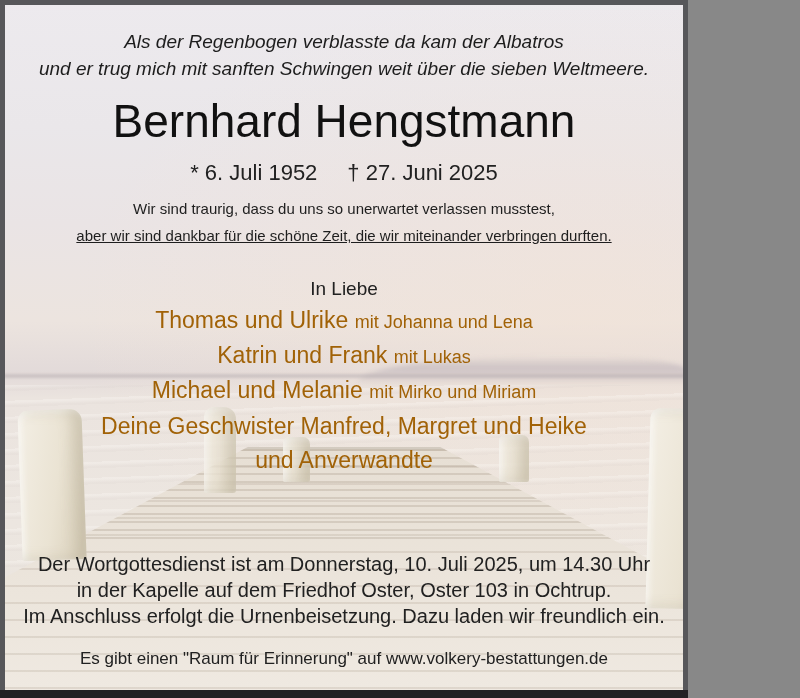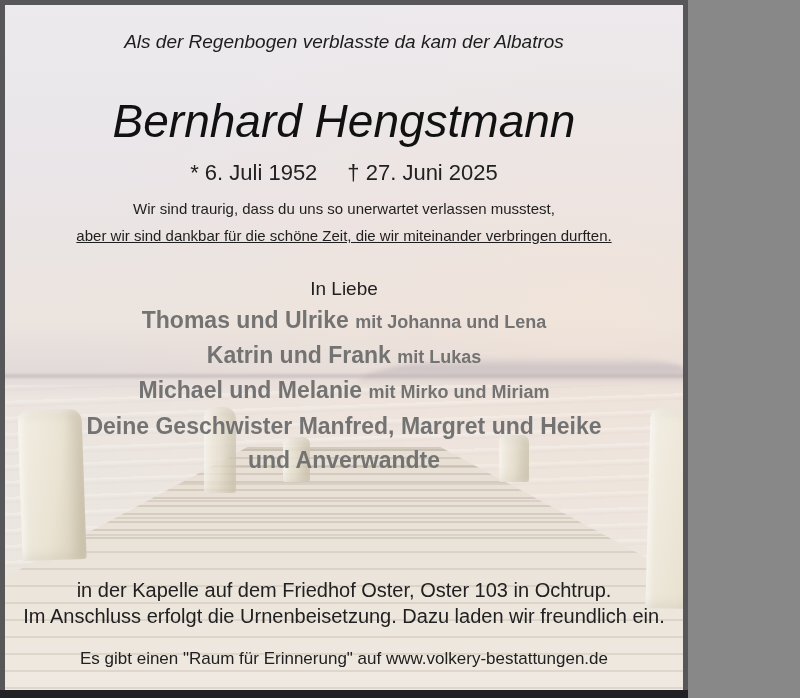--- a/index.html
+++ b/index.html
@@ -76,28 +76,28 @@
   }
   .bottom-bar{
     position:absolute;left:0;right:0;bottom:0;height:8px;z-index:51;
     background:#222224;
   }
   
   .line{position:absolute;left:0;right:0;text-align:center;z-index:10;white-space:nowrap;}
   .epigraph{font-style:italic;font-size:19px;color:#1d1d1d;}
   .ep1{top:31px;}
   .ep2{top:58px;}
-  .deceased{top:93px;font-style:italic;font-size:46px;line-height:56px;color:#111;}
+  .deceased{top:93px;font-size:46px;line-height:56px;color:#111;}
   .dates{top:160px;font-size:22px;}
   .dates .birth{margin-right:30px;}
   .condolence{font-size:15px;color:#1e1e1e;}
   .c1{top:200px;}
   .c2{top:227px;text-decoration:underline;}
   .inliebe{top:278px;font-size:19px;text-align:center;}
-  .mourner{font-size:23px;color:#737373;font-weight:bold;}
+  .mourner{font-size:23px;color:#a16207;}
   .mourner .with{font-size:18px;}
   .f1{top:307px;}
   .f2{top:342px;}
   .f3{top:377px;}
   .f4{top:413px;}
   .f5{top:447px;}
   .address{top:506px;font-size:19px;}
   .service{font-size:20px;}
   .s1{top:553px;}
   .s2{top:579px;}
@@ -116,20 +116,21 @@
   <div class="water-streaks"></div>
   <div class="deck"></div>
   <div class="post post-l1"></div>
   <div class="post post-l2"></div>
   <div class="post post-far-l"></div>
   <div class="post post-far-r"></div>
   <div class="post post-r1"></div>
   <div class="post post-r2"></div>
 
   <div class="line epigraph ep1">Als der Regenbogen verblasste da kam der Albatros</div>
+  <div class="line epigraph ep2">und er trug mich mit sanften Schwingen weit über die sieben Weltmeere.</div>
 
   <div class="line deceased">Bernhard Hengstmann</div>
 
   <div class="line dates">
     <span class="birth">* 6. Juli 1952</span><span class="death">† 27. Juni 2025</span>
   </div>
 
   <div class="line condolence c1">Wir sind traurig, dass du uns so unerwartet verlassen musstest,</div>
   <div class="line condolence c2">aber wir sind dankbar für die schöne Zeit, die wir miteinander verbringen durften.</div>
 
@@ -148,20 +149,21 @@
     <span class="with">mit Mirko und Miriam</span>
   </div>
   <div class="line mourner f4">
     <span class="main">Deine Geschwister Manfred, Margret und Heike</span>
   </div>
   <div class="line mourner f5">
     <span class="main">und Anverwandte</span>
   </div>
 
 
+  <div class="line service s1">Der Wortgottesdienst ist am Donnerstag, 10. Juli 2025, um 14.30 Uhr</div>
   <div class="line service s2">in der Kapelle auf dem Friedhof Oster, Oster 103 in Ochtrup.</div>
   <div class="line service s3">Im Anschluss erfolgt die Urnenbeisetzung. Dazu laden wir freundlich ein.</div>
 
   <div class="line memorial">Es gibt einen "Raum für Erinnerung" auf www.volkery-bestattungen.de</div>
 
   <div class="frame"></div>
   <div class="bottom-bar"></div>
 </div>
 
 </body></html>

